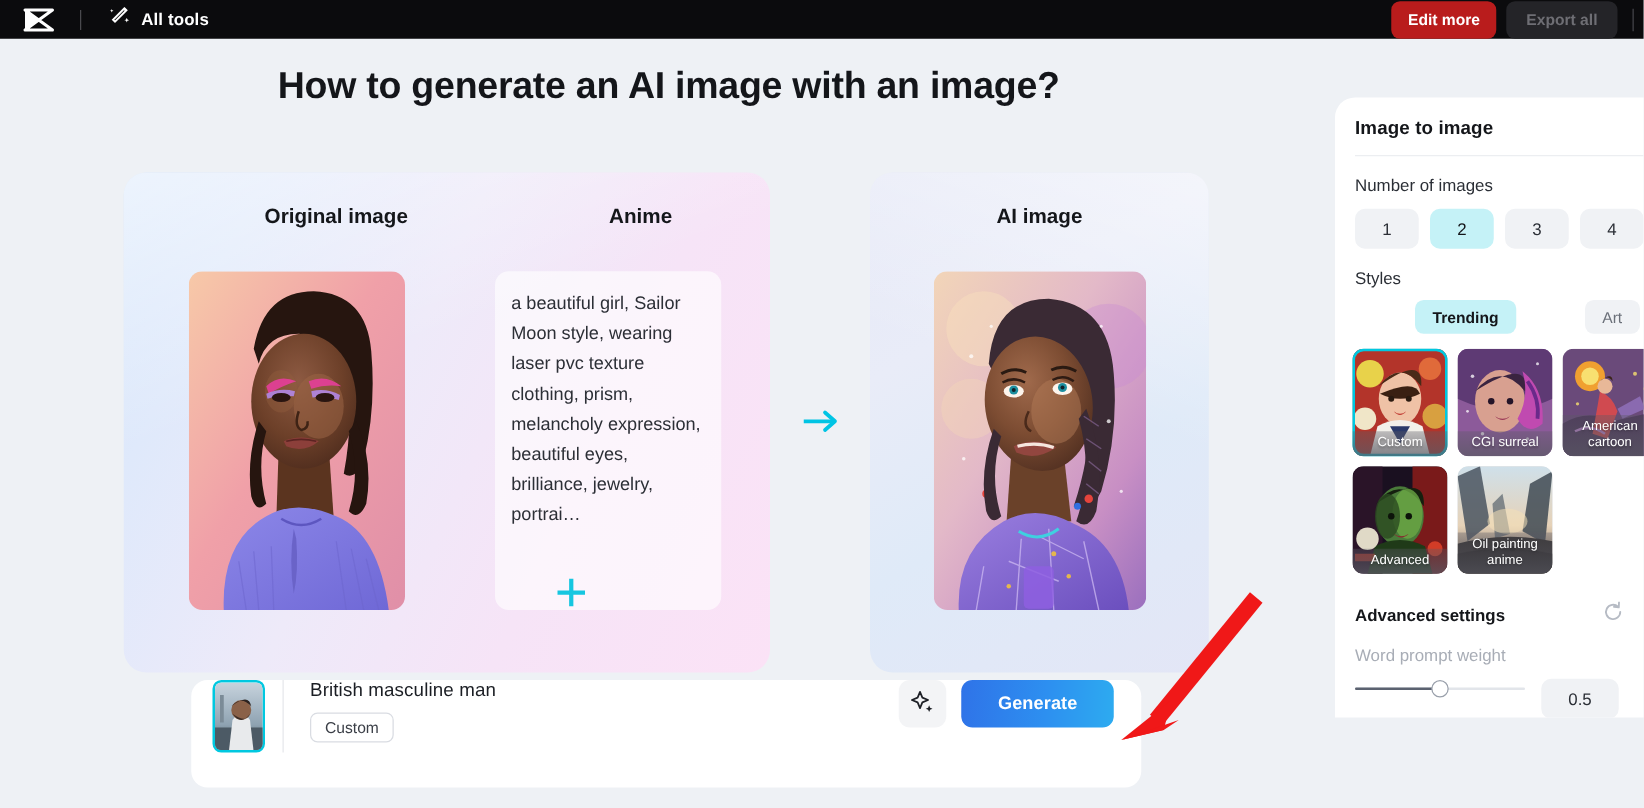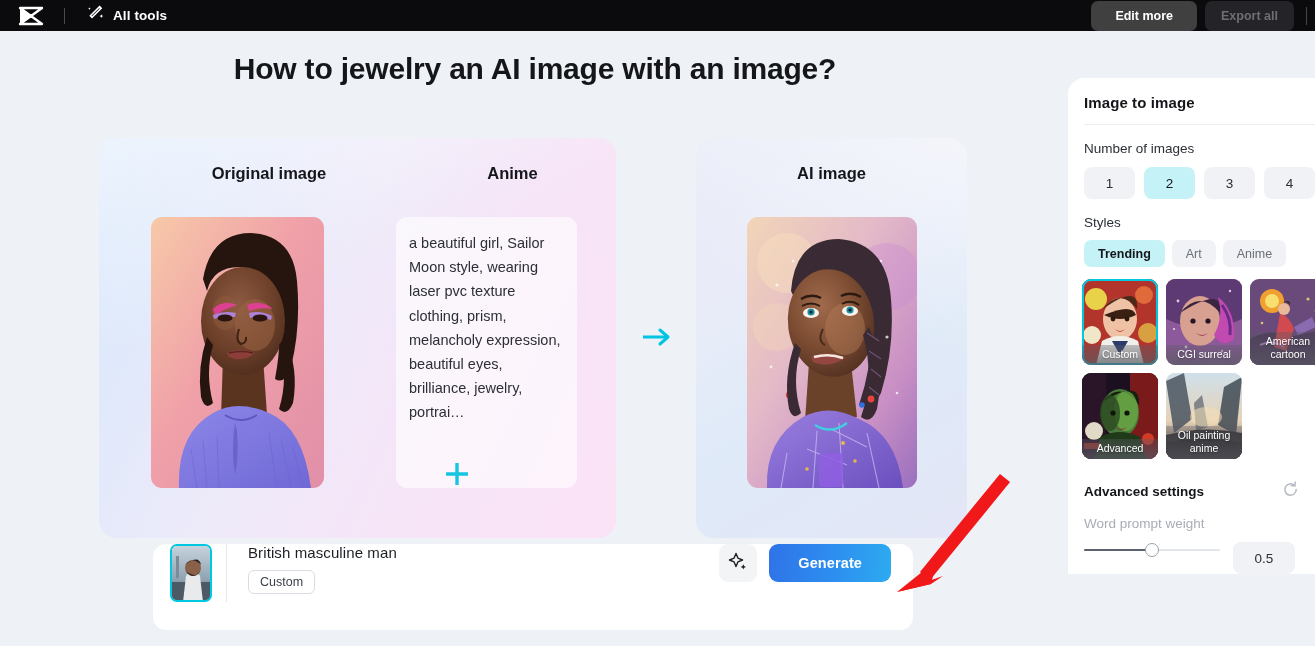--- a/index.html
+++ b/index.html
@@ -23,22 +23,22 @@
     width: 1px; height: 16px; background: #4a4a4e; margin: 0 22px 0 20px;
   }
   .alltools { display: flex; align-items: center; gap: 9px; cursor: pointer; }
   .alltools-label {
     color: #fff; font-size: 13.5px; font-weight: bold; letter-spacing: .1px;
   }
   .topbar-right {
     margin-left: auto; display: flex; align-items: center; gap: 8px; padding-right: 8px;
   }
   .btn-editmore {
-    background: #404040; color: #ffffff; font-size: 12.5px; font-weight: bold;
-    border: none; border-radius: 7px; padding: 8px 24px; cursor: pointer; margin-left: 12px;
+    background: #b91c1c; color: #ffffff; font-size: 12.5px; font-weight: bold;
+    border: none; border-radius: 7px; padding: 8px 13px; cursor: pointer; margin-left: 12px;
   }
   .btn-exportall {
     background: #242428; color: #6e6e74; font-size: 12.5px; font-weight: bold;
     border: none; border-radius: 7px; padding: 8px 16px; cursor: not-allowed;
   }
   .topbar-right-divider { width: 1px; height: 18px; background: #45454a; margin-left: 4px;}
 
   
   .page-title {
     position: absolute; top: 52px; left: 0; width: 1070px;
@@ -165,20 +165,21 @@
     font-size: 13.5px; color: #2b2f36; cursor: pointer;
     font-family: "Liberation Sans", sans-serif;
   }
   .num-btn.active { background: #c5f2f7; color: #14161a; }
 
   .style-tabs { display: flex; gap: 7px; padding: 10px 0 0 16px; }
   .style-tab {
     height: 27px; padding: 0 14px; border-radius: 7px; border: none;
     background: #f0f2f5; color: #6b7079; font-size: 12.5px; cursor: pointer;
     font-family: "Liberation Sans", sans-serif;
+    margin-left: 48px;
   }
   .style-tab.active { background: #c5f2f7; color: #14161a; font-weight: bold; }
 
   .style-grid {
     display: grid; grid-template-columns: repeat(3, 76px);
     gap: 8px; padding: 12px 0 0 14px;
   }
   .style-cell {
     width: 76px; height: 86px; border-radius: 9px;
     position: relative; overflow: hidden; cursor: pointer;
@@ -248,21 +249,21 @@
     </span>
     <span class="alltools-label">All tools</span>
   </span>
   <span class="topbar-right">
     <button class="btn-editmore">Edit more</button>
     <button class="btn-exportall">Export all</button>
     <span class="topbar-right-divider"></span>
   </span>
 </div>
 
-<div class="page-title">How to jewelry an AI image with an image?</div>
+<div class="page-title">How to generate an AI image with an image?</div>
 
 <div class="card-left">
   <div class="card-hd hd-original">Original image</div>
   <div class="card-hd hd-prompt">Anime</div>
 
   <div class="photo photo-orig">
     <svg width="173" height="271" viewBox="0 0 173 271">
       <defs>
         <linearGradient id="bgOrig" x1="0" y1="0" x2="1" y2="1">
           <stop offset="0%" stop-color="#f7c9a8"></stop>

